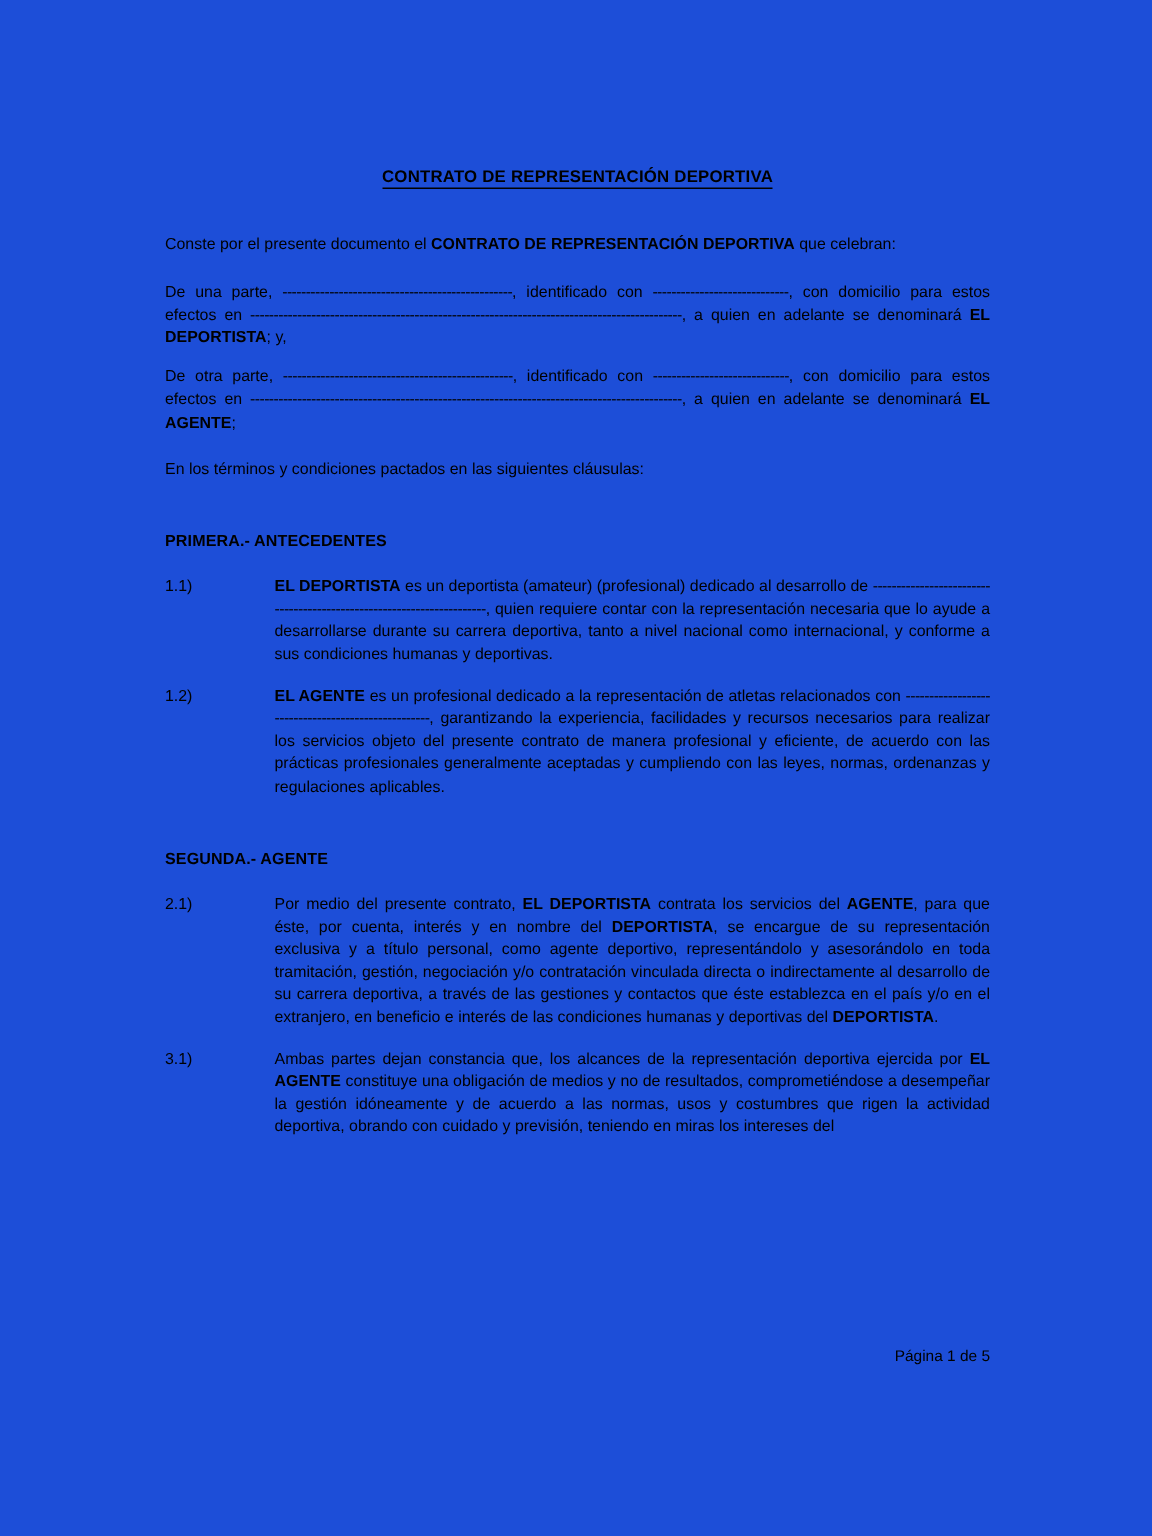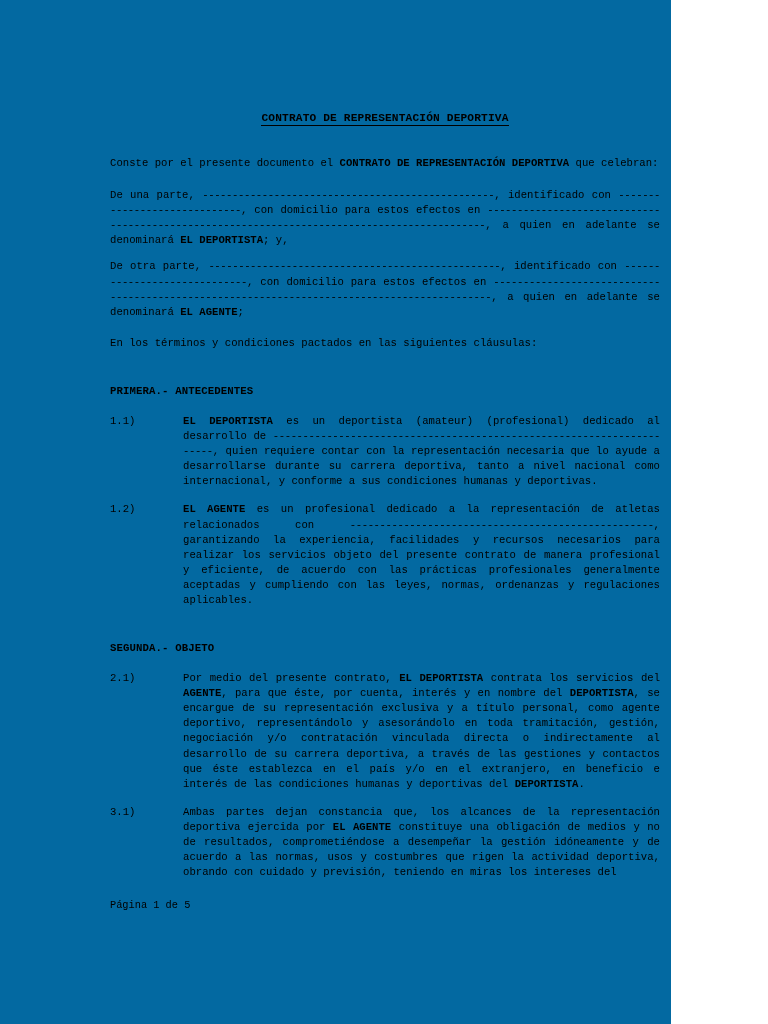--- a/index.html
+++ b/index.html
@@ -3,25 +3,25 @@
 <meta charset="utf-8">
 <title>Contrato de Representación Deportiva</title>
 <style>
   html, body {
     margin: 0;
     padding: 0;
     background: #ffffff;
   }
   .page {
     position: relative;
-    width: 671px;
+    width: 768px;
     height: 1024px;
-    background: #0369a1;
+    background: #1d4ed8;
     overflow: hidden;
-    font-family: Liberation Mono, monospace;
+    font-family: Liberation Sans, sans-serif;
     color: #000000;
     -webkit-font-smoothing: none;
   }
   .content {
     position: absolute;
     left: 110px;
     top: 112px;
     width: 550px;
   }
   .doc-title {
@@ -79,21 +79,21 @@
     letter-spacing: 0.02px;
   }
   .dashfill {
     letter-spacing: -0.4px;
   }
   .footer {
     position: absolute;
     left: 110px;
     right: 108px;
     top: 899px;
-    text-align: left;
+    text-align: right;
     font-size: 10.3px;
   }
 </style>
 </head>
 <body>
 
 <div class="page">
 
   <div class="content">
 
@@ -112,21 +112,21 @@
     <div class="clause">
       <div class="clause-num">1.1)</div>
       <div class="clause-body"><b>EL DEPORTISTA</b><span> es un deportista (amateur) (profesional) dedicado al desarrollo de </span><span class="dashfill">----------------------------------------------------------------------</span><span>, quien requiere contar con la representación necesaria que lo ayude a desarrollarse durante su carrera deportiva, tanto a nivel nacional como internacional, y conforme a sus condiciones humanas y deportivas.</span></div>
     </div>
 
     <div class="clause">
       <div class="clause-num">1.2)</div>
       <div class="clause-body"><b>EL AGENTE</b><span> es un profesional dedicado a la representación de atletas relacionados con </span><span class="dashfill">---------------------------------------------------</span><span>, garantizando la experiencia, facilidades y recursos necesarios para realizar los servicios objeto del presente contrato de manera profesional y eficiente, de acuerdo con las prácticas profesionales generalmente aceptadas y cumpliendo con las leyes, normas, ordenanzas y regulaciones aplicables.</span></div>
     </div>
 
-    <h2 class="section">SEGUNDA.- OBJETO</h2>
+    <h2 class="section">SEGUNDA.- AGENTE</h2>
 
     <div class="clause">
       <div class="clause-num">2.1)</div>
       <div class="clause-body"><span>Por medio del presente contrato, </span><b>EL DEPORTISTA</b><span> contrata los servicios del </span><b>AGENTE</b><span>, para que éste, por cuenta, interés y en nombre del </span><b>DEPORTISTA</b><span>, se encargue de su representación exclusiva y a título personal, como agente deportivo, representándolo y asesorándolo en toda tramitación, gestión, negociación y/o contratación vinculada directa o indirectamente al desarrollo de su carrera deportiva, a través de las gestiones y contactos que éste establezca en el país y/o en el extranjero, en beneficio e interés de las condiciones humanas y deportivas del </span><b>DEPORTISTA</b><span>.</span></div>
     </div>
 
 
 
     <div class="clause">
       <div class="clause-num">3.1)</div>

